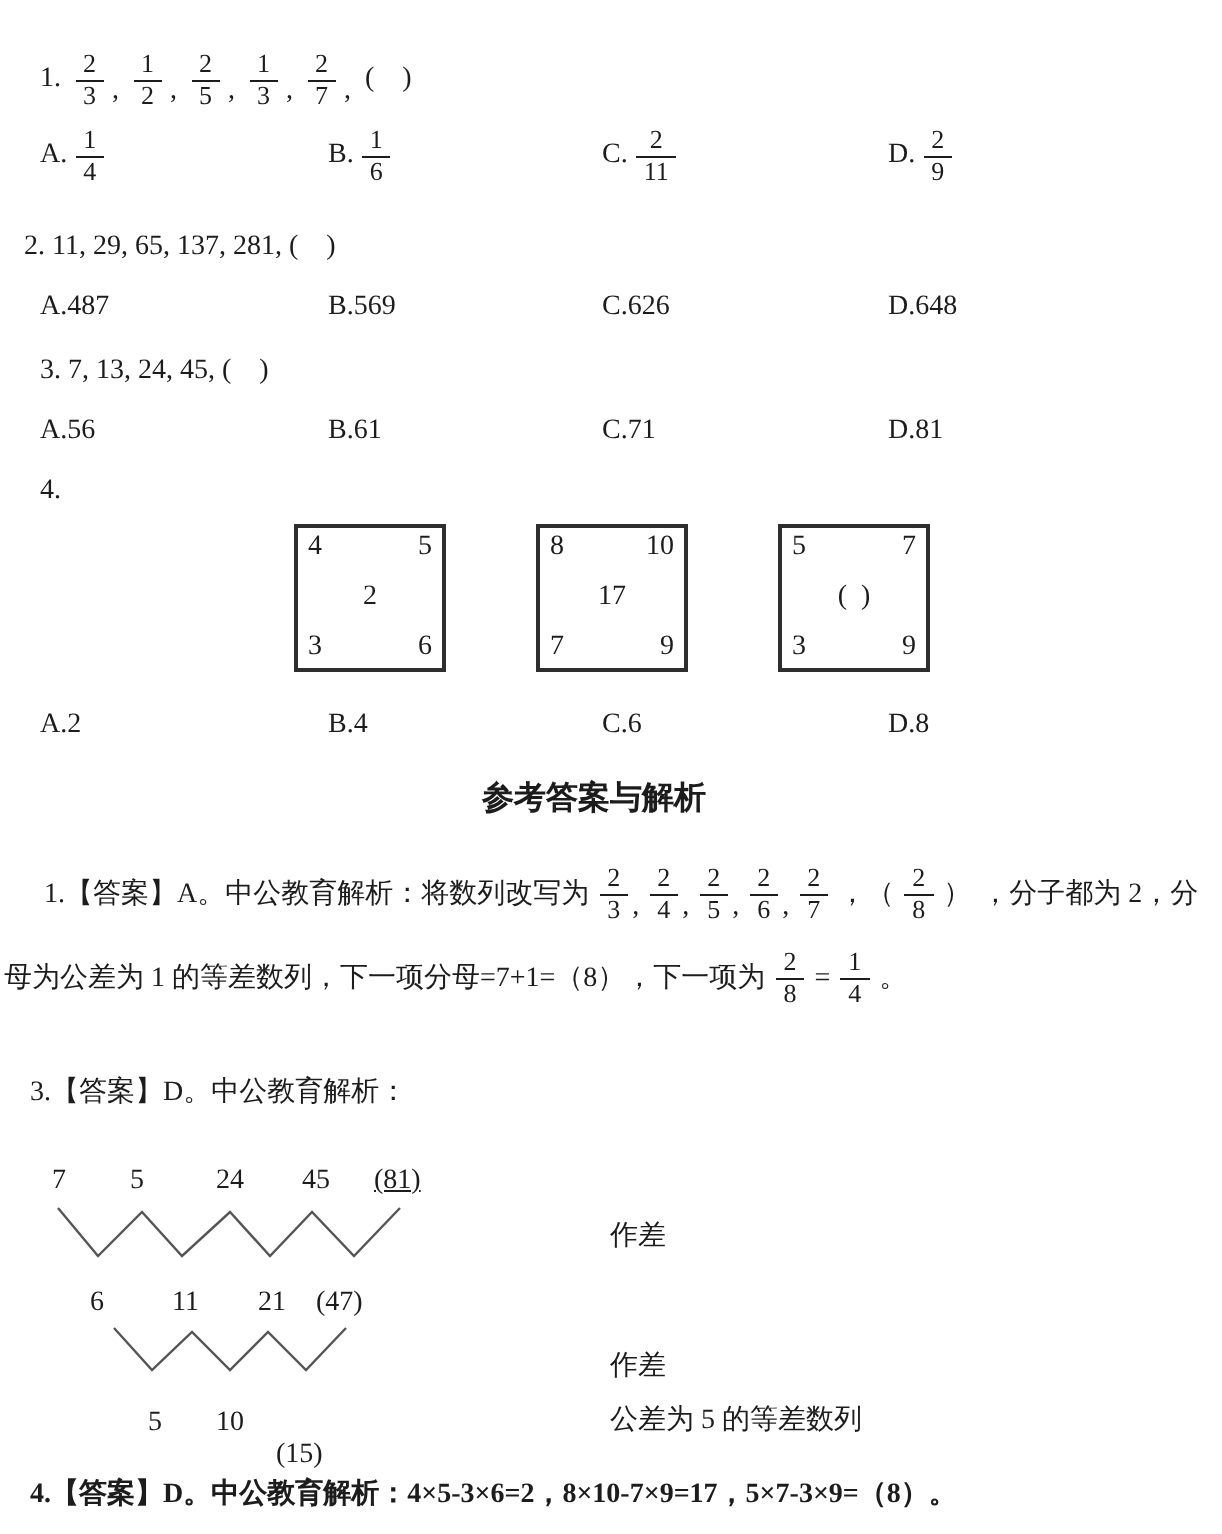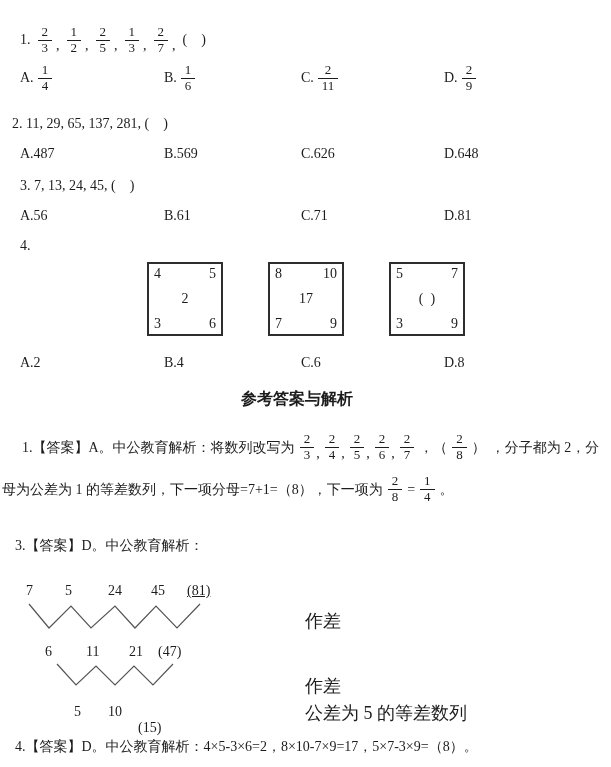--- a/index.html
+++ b/index.html
@@ -44,21 +44,21 @@
     position:absolute;top:389px;left:0;width:594px;
     text-align:center;font-weight:bold;font-size:16px;
     font-family:"Liberation Sans","DejaVu Sans",sans-serif;
   }
   .ansline{
     position:absolute;
     display:flex;align-items:center;column-gap:5px;
     white-space:pre;line-height:17px;
   }
   .dnum{position:absolute;white-space:pre;font-size:14px;}
-  .dlabel{position:absolute;white-space:pre;font-size:18px;}
+  .dlabel{position:absolute;white-space:pre;font-size:14px;}
   svg.zigzag{position:absolute;overflow:visible;}
 </style>
 </head>
 <body>
 
 <div class="page">
 
   <div class="qline" style="top:25px;">
     <span>1.</span>
     <span class="frac"><span class="num">2</span><span class="den">3</span></span>
@@ -191,15 +191,15 @@
       <polyline points="5,2 24,23 44,4 63,23 82,4 101,23 121,2" fill="none" stroke="#555555" stroke-width="1.2"></polyline>
     </svg>
     <span class="dlabel" style="top:674px;left:305px;">作差</span>
 
     <span class="dnum" style="top:704px;left:74px;">5</span>
     <span class="dnum" style="top:704px;left:108px;">10</span>
     <span class="dnum" style="top:704px;left:138px;margin-top:16px;">(15)</span>
     <span class="dlabel" style="top:701px;left:305px;">公差为 5 的等差数列</span>
   </div>
 
-  <div class="abs plain" style="top:738px;left:15px;">4.【答案】D。中公教育解析：4×5-3×6=2，8×10-7×9=17，5×7-3×9=（8）。</div>
+  <div class="abs plain" style="top:738px;left:15px;font-weight:bold;">4.【答案】D。中公教育解析：4×5-3×6=2，8×10-7×9=17，5×7-3×9=（8）。</div>
 
 </div>
 
 </body></html>

